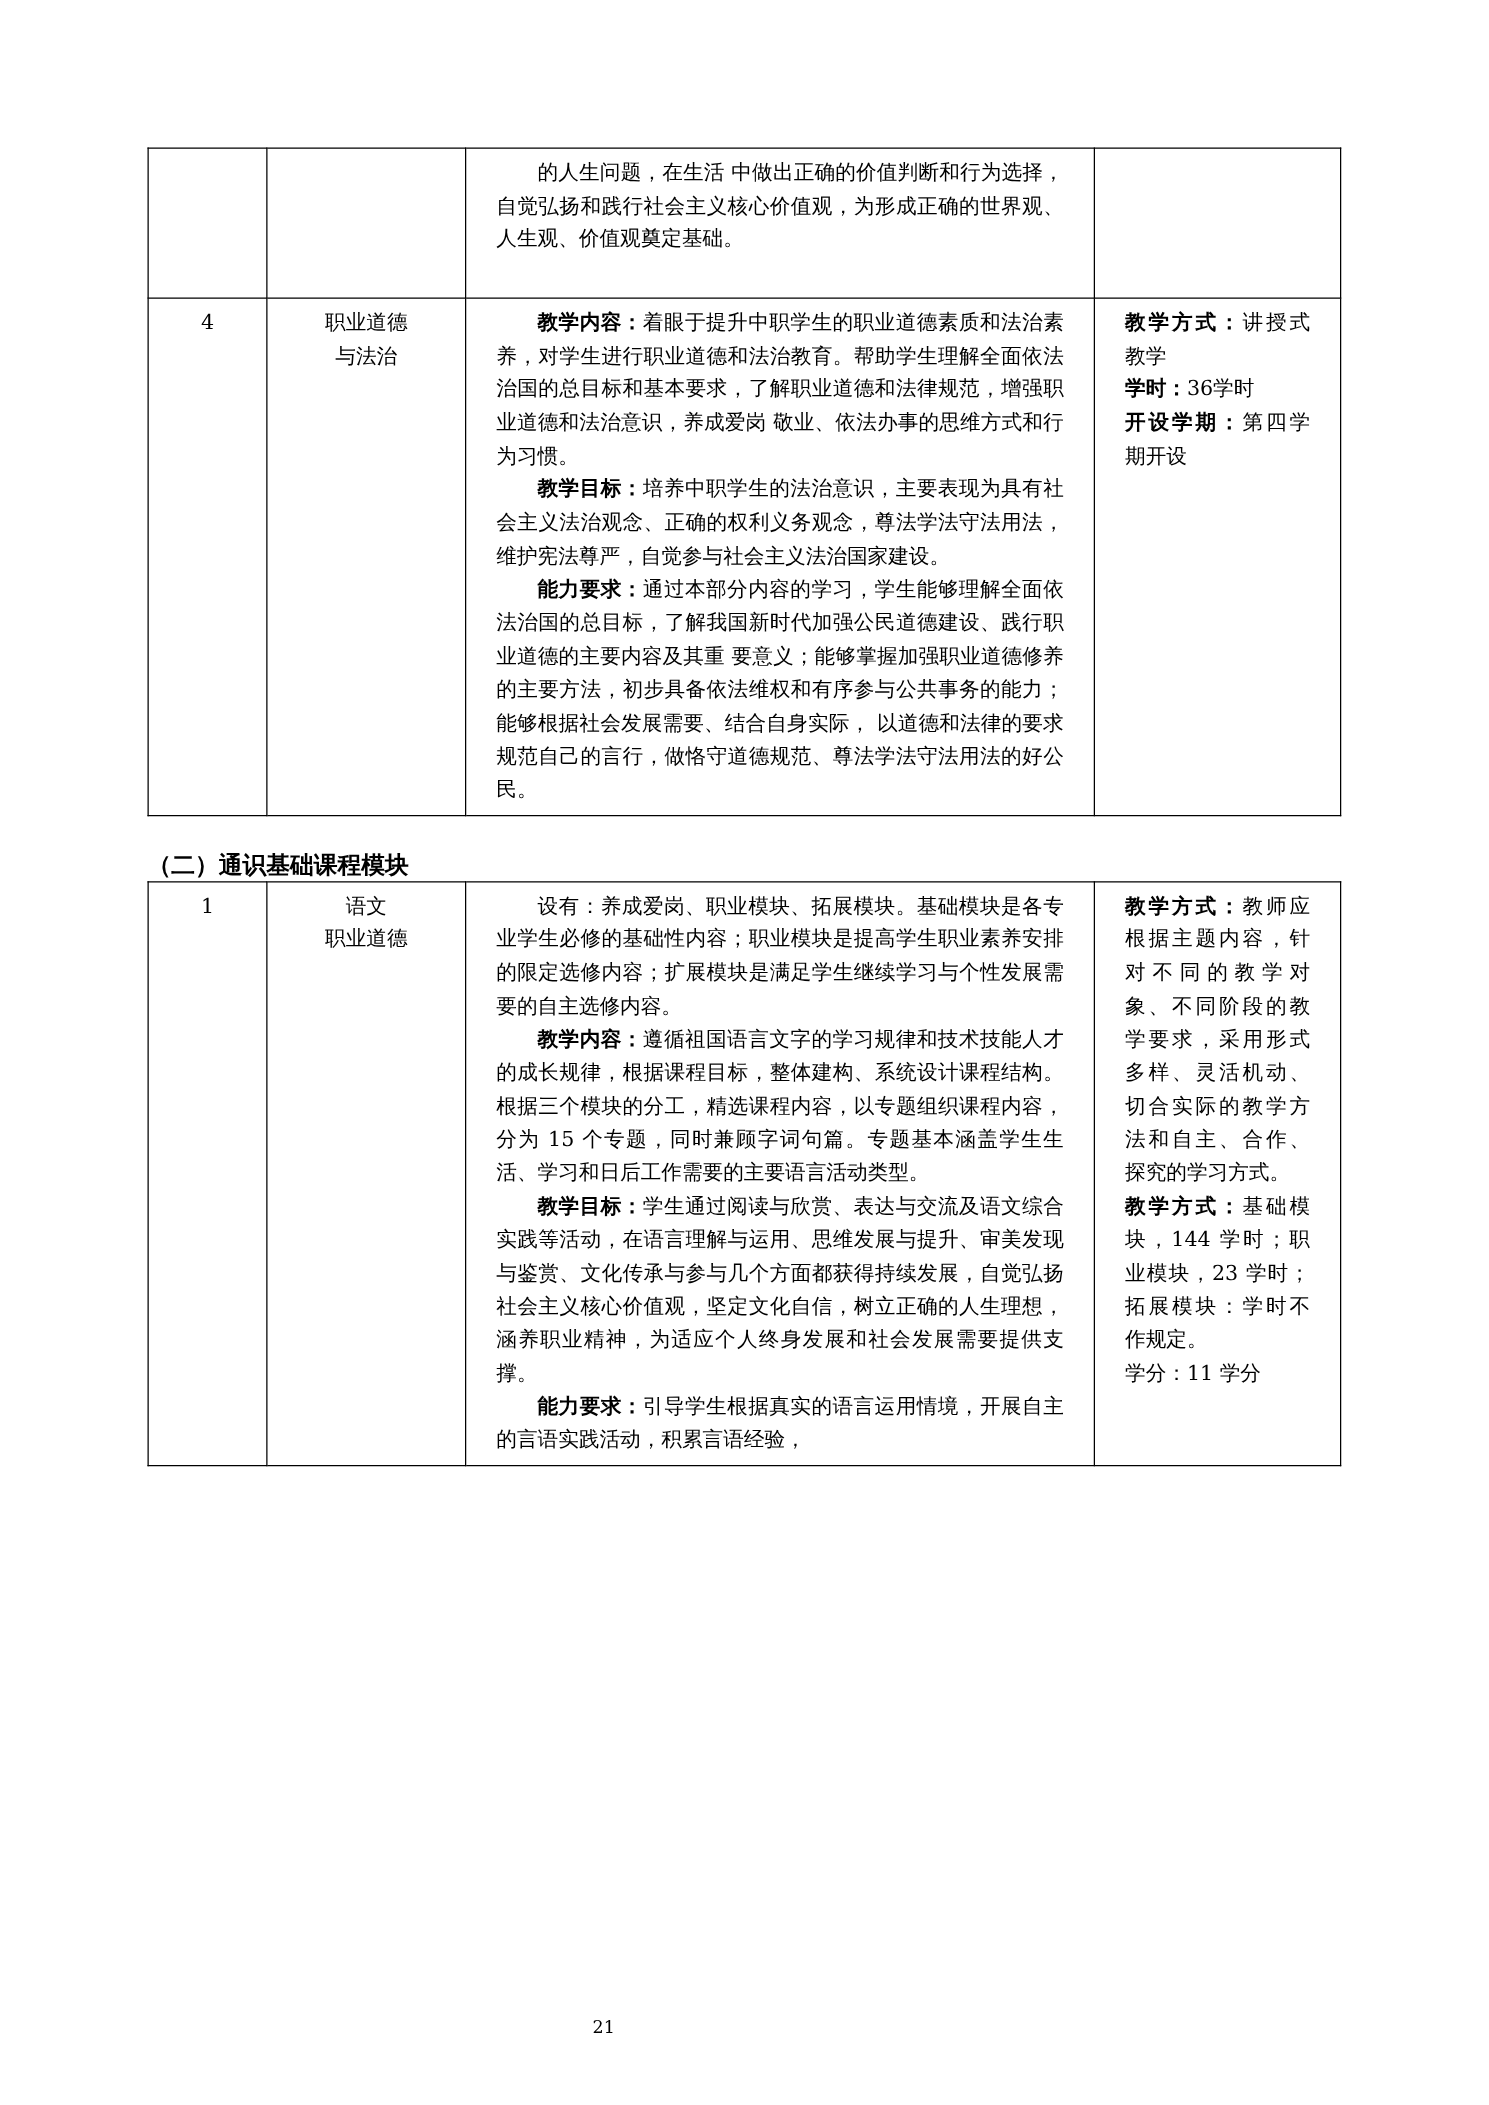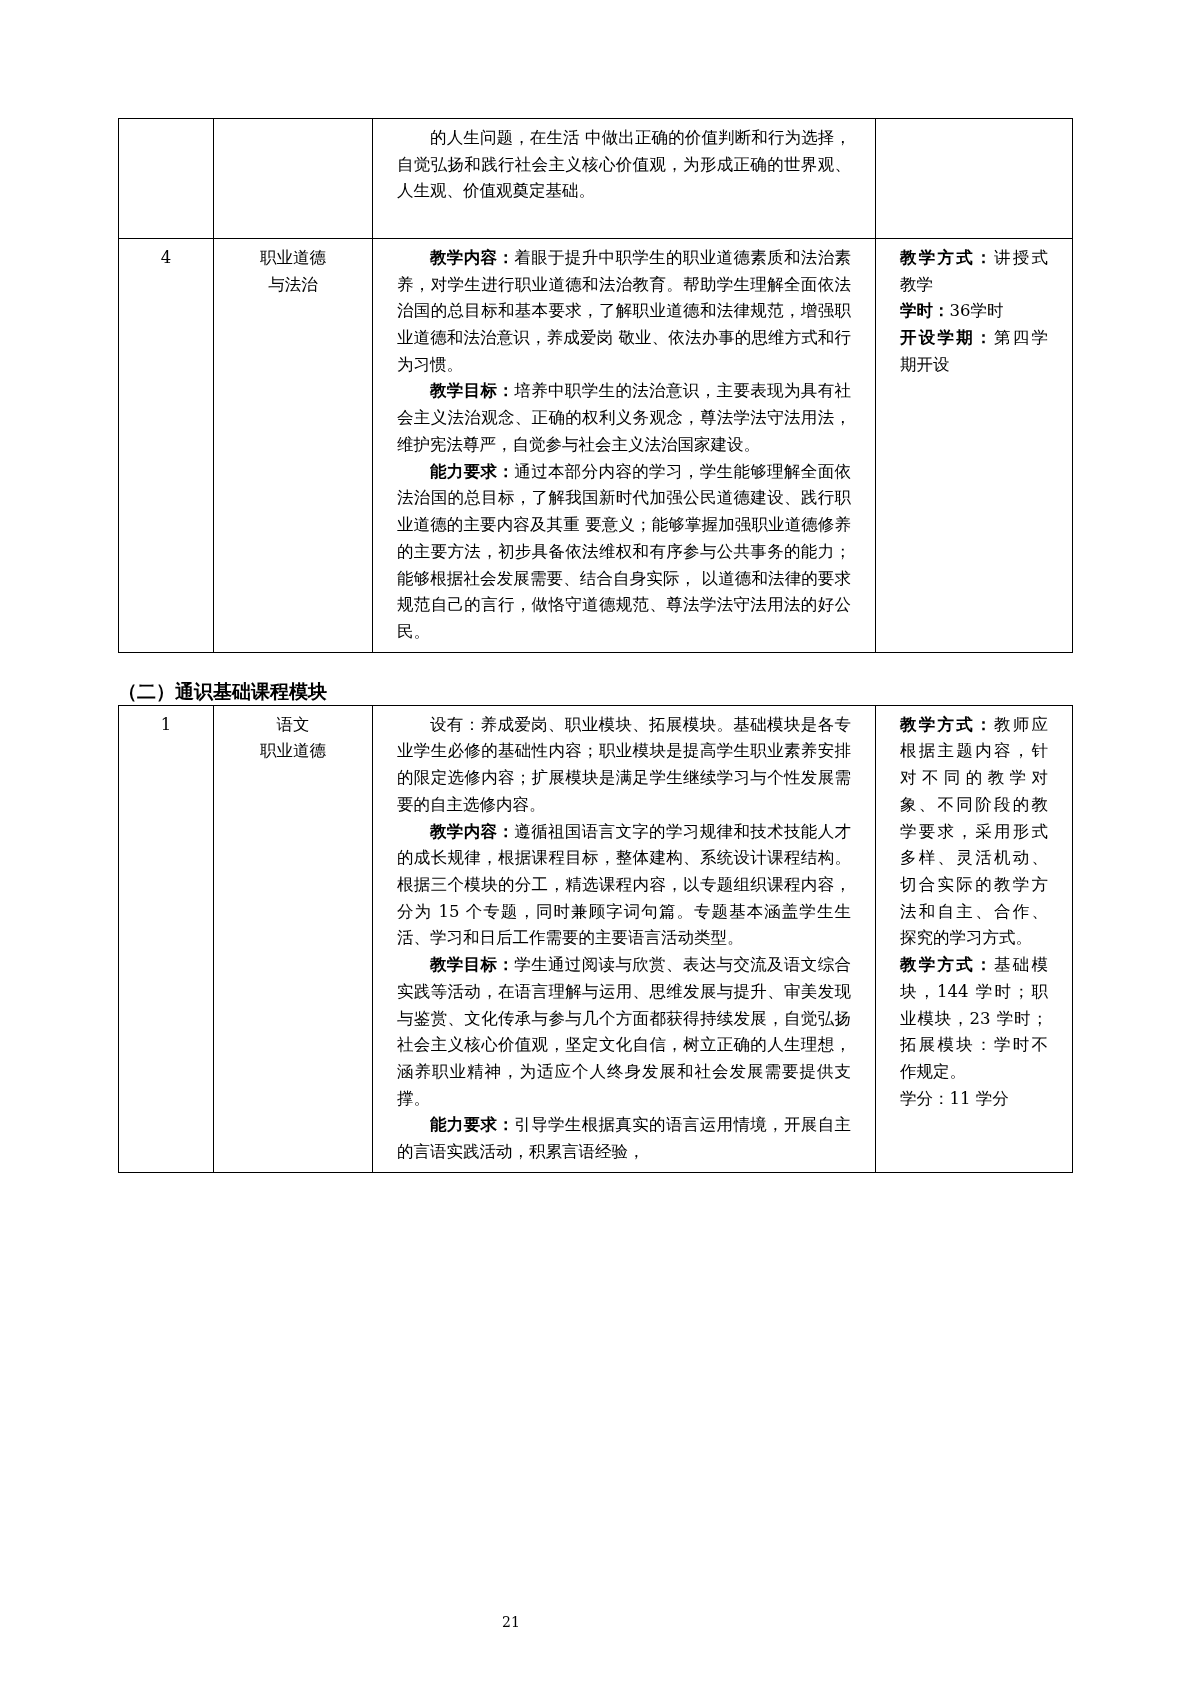--- a/index.html
+++ b/index.html
@@ -72,21 +72,20 @@
   }
   .mid-v { vertical-align: middle; }
   .page-number {
     position: absolute;
     bottom: 54px;
     left: 0;
     width: 966px;
     text-align: center;
     font-size: 14px;
     font-family: "DejaVu Serif", "Liberation Serif", serif;
-    margin-left: 28px;
   }
 </style>
 </head>
 <body>
 
 <div class="page">
 
   <table class="doc-table">
     <tbody>
         <tr>

